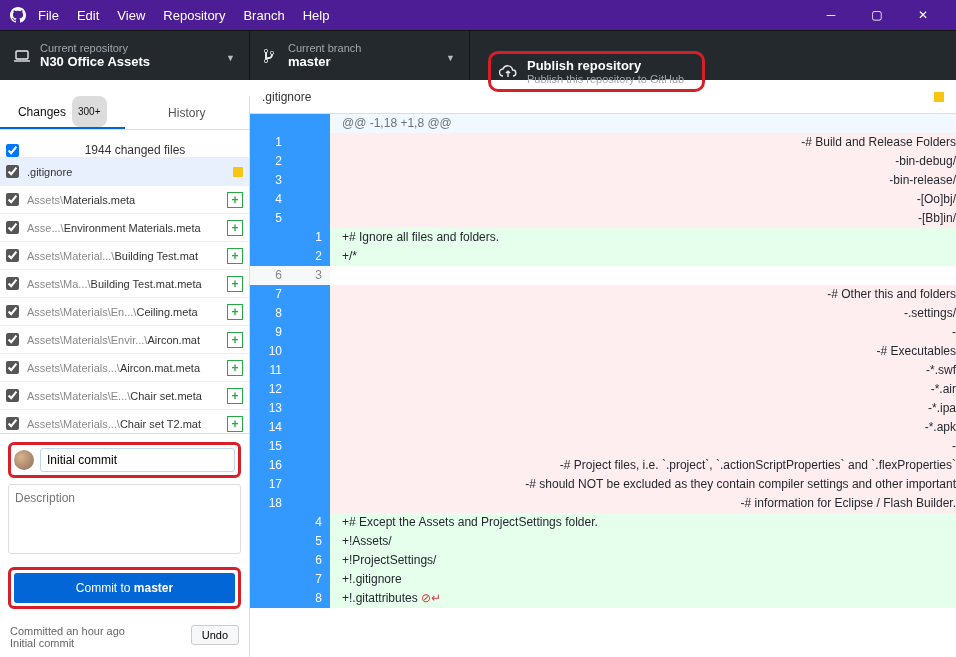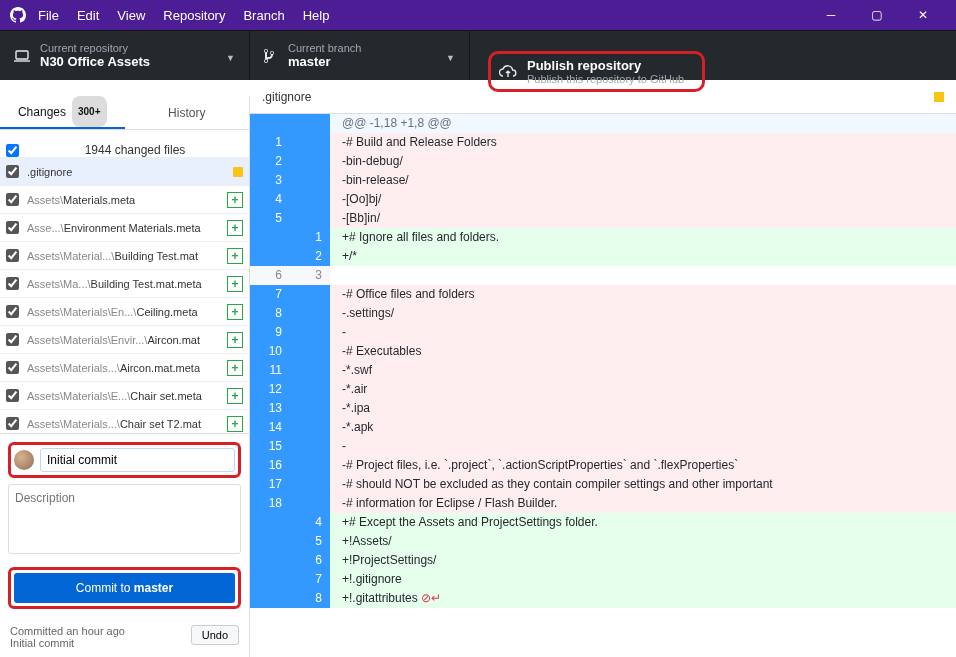--- a/index.html
+++ b/index.html
@@ -18,21 +18,21 @@
 .ts-icon { margin-right:10px; opacity:.9; display:flex;}
 .ts-text .lbl { font-size:11px; color:#a0a6ac; }
 .ts-text .val { font-size:13px; font-weight:600; }
 .ts-caret { position:absolute; right:14px; top:22px; font-size:9px; color:#bbb;}
 .publish-box { border:3px solid #d61f26; border-radius:10px; padding:4px 18px 4px 8px; display:flex; align-items:center; margin-left:4px;margin-top:32px;}
 .main { display:flex; height: calc(100% - 80px); }
 .sidebar { width: 250px; border-right:1px solid #ddd; display:flex; flex-direction:column; background:#fff;margin-top:16px;}
 .tabs { display:flex; height:34px; border-bottom:1px solid #ddd;}
 .tab { flex:1; display:flex; align-items:center; justify-content:center; gap:6px; font-size:12px; cursor:pointer; color:#555;}
 .tab.active { border-bottom:2px solid #0366d6; color:#111; font-weight:500;}
-.badge { background:#dcdcdc; border-radius:8px; padding:10px 6px; font-size:10px; font-weight:700;}
+.badge { background:#dcdcdc; border-radius:8px; padding:10px 6px; font-size:10px; font-weight:400;}
 .changed-summary { height:28px; display:flex; align-items:flex-end; border-bottom:1px solid #eee; padding:0 6px; font-size:12px;}
 .changed-summary .chk { margin-right:8px;}
 .changed-summary .txt { flex:1; text-align:center; color:#333;}
 .filelist { flex:1; overflow-y:auto; }
 .file-row { height:28px; display:flex; align-items:center; padding:0 6px; border-bottom:1px solid #f0f0f0; font-size:11px; color:#333; cursor:pointer;}
 .file-row.selected { background:#e8f0fe;}
 .file-row .chk { margin-right:8px; accent-color:#555;}
 .file-row .fname { flex:1; white-space:nowrap; overflow:hidden; text-overflow:ellipsis;}
 .file-row .fname .grey { color:#888;}
 .file-row .st { width:16px; height:16px; display:flex; align-items:center; justify-content:center; font-size:12px; font-weight:bold;}
@@ -52,21 +52,21 @@
 .diff-header { height:34px; border-bottom:1px solid #ddd; display:flex; align-items:center; padding:0 12px; font-size:12px; color:#333;}
 .diff-header .modmark { margin-left:auto; width:10px; height:10px; background:#f9c513;}
 .diff-body { flex:1; overflow:auto; font-family: "SFMono-Regular", Consolas, "Liberation Mono", Menlo, monospace; font-size:12px;}
 .diff-line { display:flex; min-height:19px; line-height:19px;}
 .gut { width:40px; text-align:right; padding-right:8px; user-select:none;}
 .gut.old { background:#3399ff; color:#fff; }
 .gut.new { background:#3399ff; color:#fff; }
 .gap .gut { background:#f6f8fa; color:#888;}
 .code { flex:1; padding-left:12px; white-space:pre; color:#24292e;}
 .hunk .code { background:#f1f8ff; color:#6a737d;}
-.del .code { background:#ffeef0;}
+.del .code { background:#ffeef0;text-align:right;}
 .add .code { background:#e6ffed;}
 .eofmark { color:#d73a49;}
 </style>
 </head>
 <body>
 
 <div class="titlebar">
   <span class="logo">
     <svg width="16" height="16" viewBox="0 0 16 16" fill="#fff">
         <path d="M8 0C3.58 0 0 3.58 0 8c0 3.54 2.29 6.53 5.47 7.59.4.07.55-.17.55-.38 0-.19-.01-.82-.01-1.49-2.01.37-2.53-.49-2.69-.94-.09-.23-.48-.94-.82-1.13-.28-.15-.68-.52-.01-.53.63-.01 1.08.58 1.23.82.72 1.21 1.87.87 2.33.66.07-.52.28-.87.51-1.07-1.78-.2-3.64-.89-3.64-3.95 0-.87.31-1.59.82-2.15-.08-.2-.36-1.02.08-2.12 0 0 .67-.21 2.2.82.64-.18 1.32-.27 2-.27.68 0 1.36.09 2 .27 1.53-1.04 2.2-.82 2.2-.82.44 1.1.16 1.92.08 2.12.51.56.82 1.27.82 2.15 0 3.07-1.87 3.75-3.65 3.95.29.25.54.73.54 1.48 0 1.07-.01 1.93-.01 2.2 0 .21.15.46.55.38A8.013 8.013 0 0016 8c0-4.42-3.58-8-8-8z"></path>
@@ -263,21 +263,21 @@
           <div class="code">+/*</div>
         </div>
         <div class="diff-line gap">
           <div class="gut old">6</div>
           <div class="gut new">3</div>
           <div class="code"></div>
         </div>
         <div class="diff-line del">
           <div class="gut old">7</div>
           <div class="gut new"></div>
-          <div class="code">-# Office files and folders</div>
+          <div class="code">-# Other this and folders</div>
         </div>
         <div class="diff-line del">
           <div class="gut old">8</div>
           <div class="gut new"></div>
           <div class="code">-.settings/</div>
         </div>
         <div class="diff-line del">
           <div class="gut old">9</div>
           <div class="gut new"></div>
           <div class="code">-</div>

